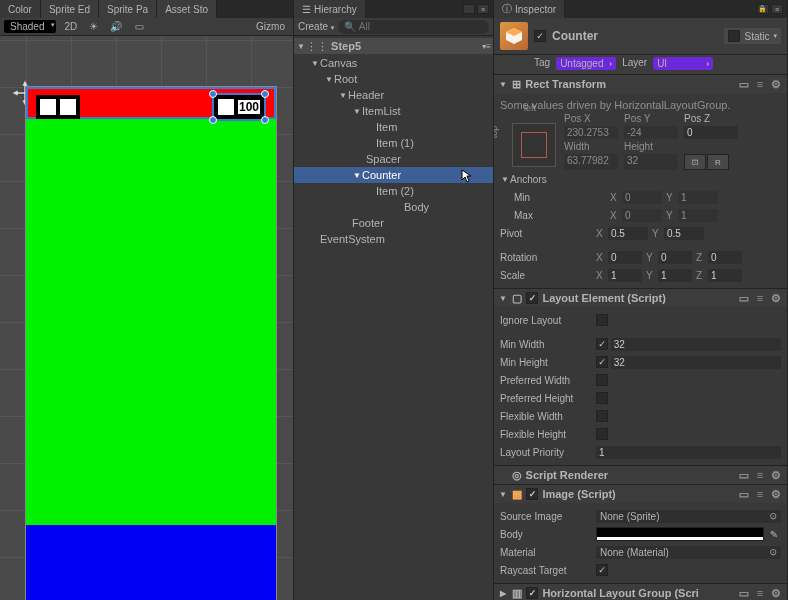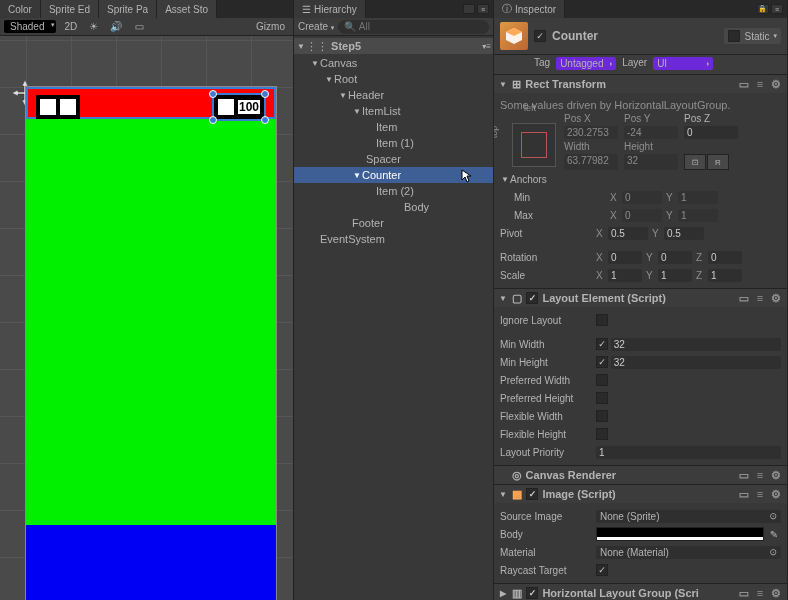--- a/index.html
+++ b/index.html
@@ -432,21 +432,21 @@
             <span class="prop-label">Layout Priority</span>
             <span class="num-field" style="flex:1">1</span>
           </div>
       </div>
     </div>
 
     <div class="comp">
       <div class="comp-head">
         <span class="fold" style="visibility:hidden">▼</span>
         <span>◎</span>
-        <span>Canvas Renderer</span>
+        <span>Script Renderer</span>
         <div class="comp-icons">
             <span class="comp-icon">▭</span>
             <span class="comp-icon">≡</span>
             <span class="comp-icon">⚙</span>
           </div>
       </div>
     </div>
 
     <div class="comp">
       <div class="comp-head">

